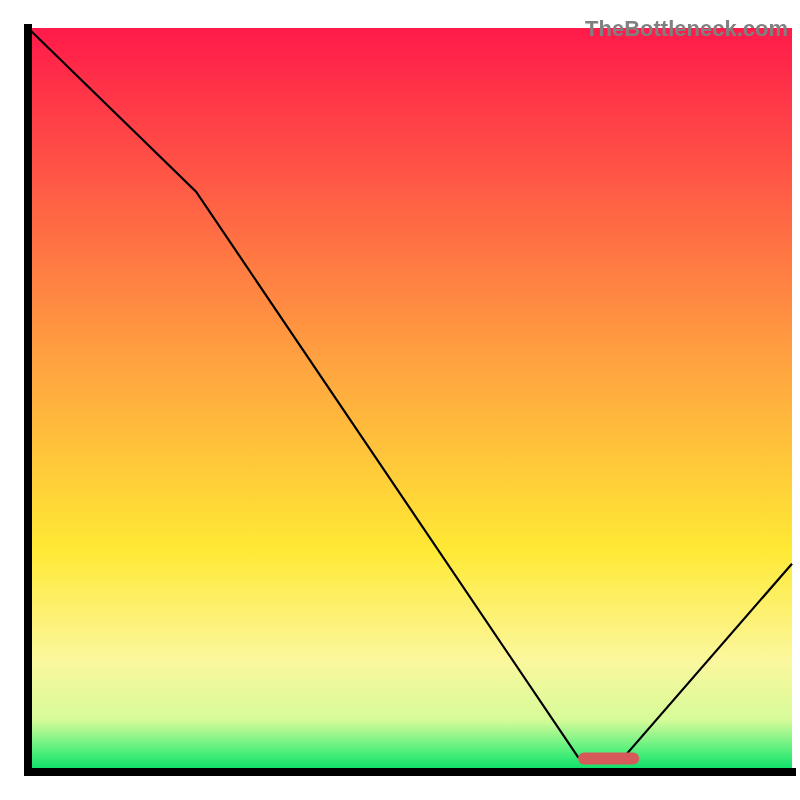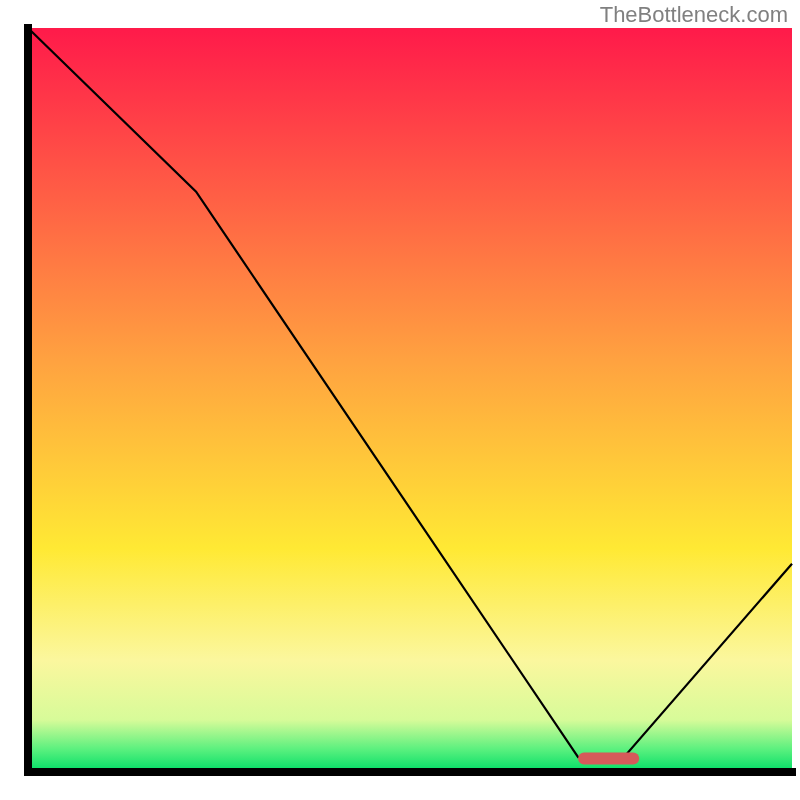--- a/index.html
+++ b/index.html
@@ -13,25 +13,25 @@
   }
   .chart-wrap {
     position: absolute;
     left: 0;
     top: 0;
     width: 800px;
     height: 800px;
   }
   .attribution {
     position: absolute;
-    top: 2px;
+    top: 16px;
     right: 12px;
     font-size: 22px;
     color: #808080;
-    font-weight: 400;
+    font-weight: 700;
   }
   svg {
     display: block;
   }
 </style>
 </head>
 <body>
 
 <div class="chart-wrap">
   <svg id="chartsvg" width="800" height="800" viewBox="0 0 800 800">

